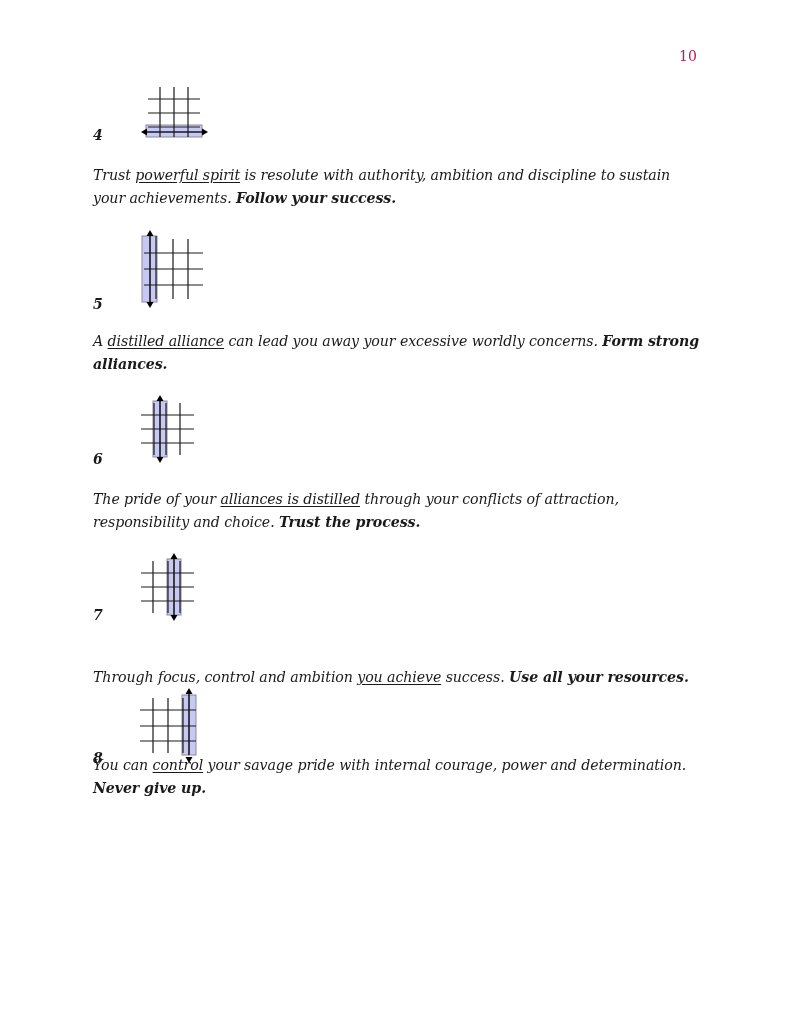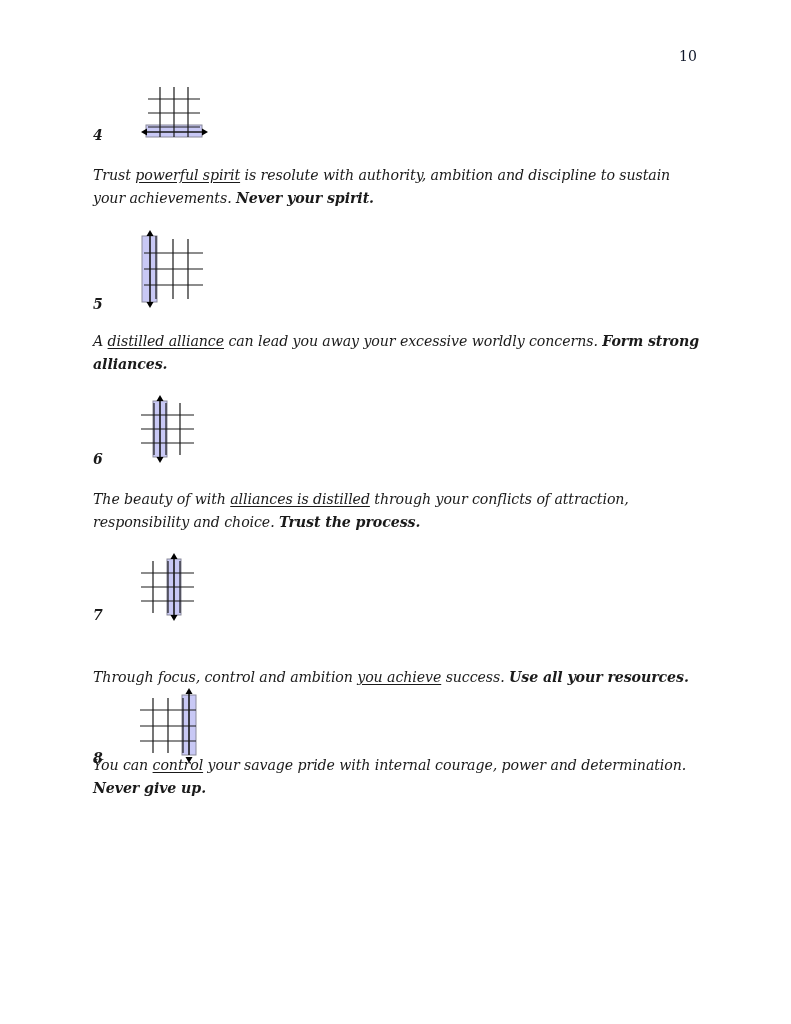--- a/index.html
+++ b/index.html
@@ -1,19 +1,19 @@
 <!DOCTYPE html>
 <html><head>
 <meta charset="utf-8">
 <style>
   html, body { margin: 0; padding: 0; background: #ffffff; }
   body { width: 791px; height: 1024px; position: relative; overflow: hidden;
          font-family: "DejaVu Serif", "Liberation Serif", serif; color: #1a1a1a; }
   .page-number { position: absolute; top: 48px; left: 679px; font-size: 14px;
-                 font-family: "DejaVu Serif", serif; color: #0f172a; }
+                 font-family: "DejaVu Serif", serif; color: #be185d; }
   .item-number { position: absolute; left: 93px; font-size: 14px; font-weight: bold; font-style: italic; }
   .grid { position: absolute; }
   .para { position: absolute; left: 93px; width: 610px; font-size: 14.2px; line-height: 23px;
           font-style: italic; letter-spacing: -0.1px; }
   .para u { text-underline-offset: 2px; }
   .para b { font-weight: bold; }
 </style>
 </head>
 <body>
 
@@ -31,21 +31,21 @@
       <line x1="10" y1="15" x2="62" y2="15"></line>
       <line x1="10" y1="29" x2="62" y2="29"></line>
       <line x1="10" y1="43" x2="62" y2="43"></line>
       <line x1="8" y1="48" x2="66" y2="48" stroke-width="1.6"></line>
     </g>
     <polygon points="3,48 9,44.5 9,51.5" fill="#000"></polygon>
     <polygon points="70,48 64,44.5 64,51.5" fill="#000"></polygon>
   </svg>
 
   <div class="para" style="top:164px;">
-    <span>Trust </span><u>powerful spirit</u><span> is resolute with authority, ambition and discipline to sustain your achievements.  </span><b>Never your spirit.</b>
+    <span>Trust </span><u>powerful spirit</u><span> is resolute with authority, ambition and discipline to sustain your achievements.  </span><b>Follow your success.</b>
   </div>
 
   <div class="item-number" style="top:296px;">5</div>
   <svg class="grid" style="left:136px; top:229px;" width="74" height="82" viewBox="0 0 74 82">
     <rect x="6" y="7" width="15" height="66" fill="#c8c8f5" stroke="#8a8a9a" stroke-width="1"></rect>
     <g stroke="#1a1a1a" stroke-width="1.2">
       <line x1="14" y1="7" x2="14" y2="73" stroke-width="1.6"></line>
       <line x1="20" y1="7" x2="20" y2="70"></line>
       <line x1="37" y1="10" x2="37" y2="70"></line>
       <line x1="52" y1="10" x2="52" y2="70"></line>
@@ -71,21 +71,21 @@
       <line x1="42" y1="10" x2="42" y2="62"></line>
       <line x1="3" y1="22" x2="56" y2="22"></line>
       <line x1="3" y1="36" x2="56" y2="36"></line>
       <line x1="3" y1="50" x2="56" y2="50"></line>
     </g>
     <polygon points="22,2 18.5,8 25.5,8" fill="#000"></polygon>
     <polygon points="22,70 18.5,64 25.5,64" fill="#000"></polygon>
   </svg>
 
   <div class="para" style="top:488px;">
-    <span>The beauty of with </span><u>alliances is distilled</u><span> through your conflicts of attraction, responsibility and choice.  </span><b>Trust the process.</b>
+    <span>The pride of your </span><u>alliances is distilled</u><span> through your conflicts of attraction, responsibility and choice.  </span><b>Trust the process.</b>
   </div>
 
   <div class="item-number" style="top:607px;">7</div>
   <svg class="grid" style="left:138px; top:551px;" width="60" height="72" viewBox="0 0 60 72">
     <rect x="29" y="8" width="14" height="56" fill="#c8c8f5" stroke="#8a8a9a" stroke-width="1"></rect>
     <g stroke="#1a1a1a" stroke-width="1.2">
       <line x1="36" y1="6" x2="36" y2="64" stroke-width="1.6"></line>
       <line x1="15" y1="10" x2="15" y2="62"></line>
       <line x1="30" y1="10" x2="30" y2="62"></line>
       <line x1="42" y1="10" x2="42" y2="62"></line>

